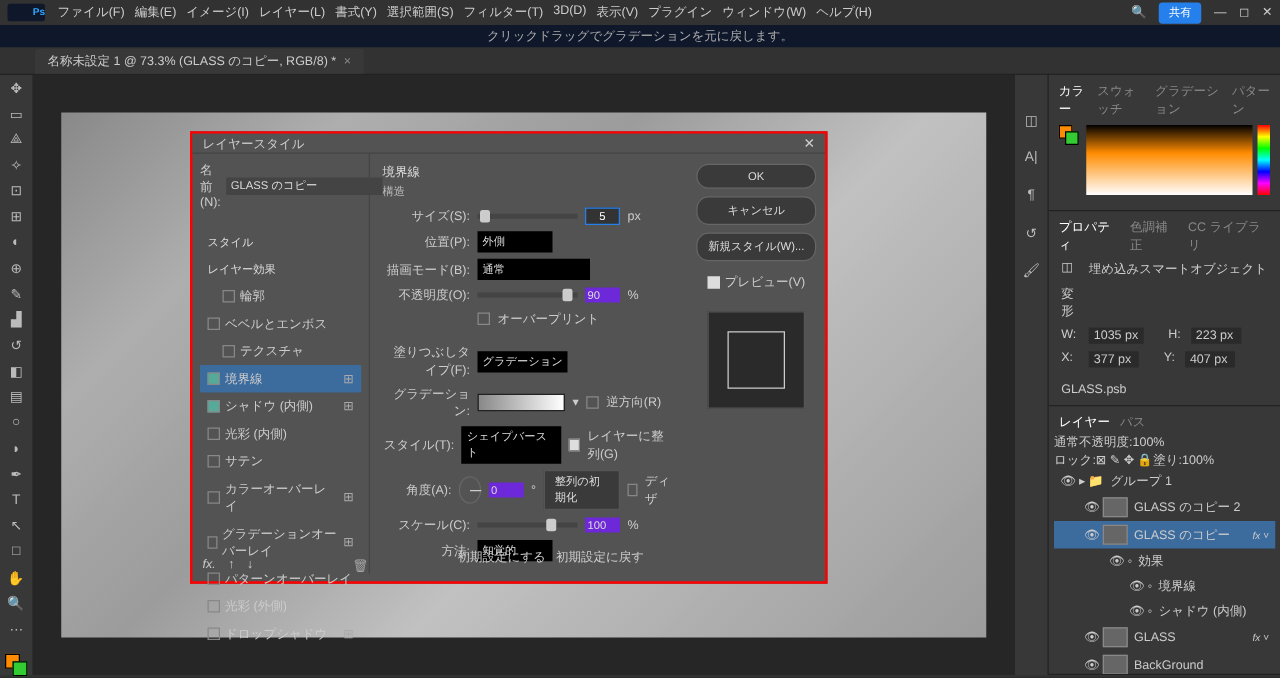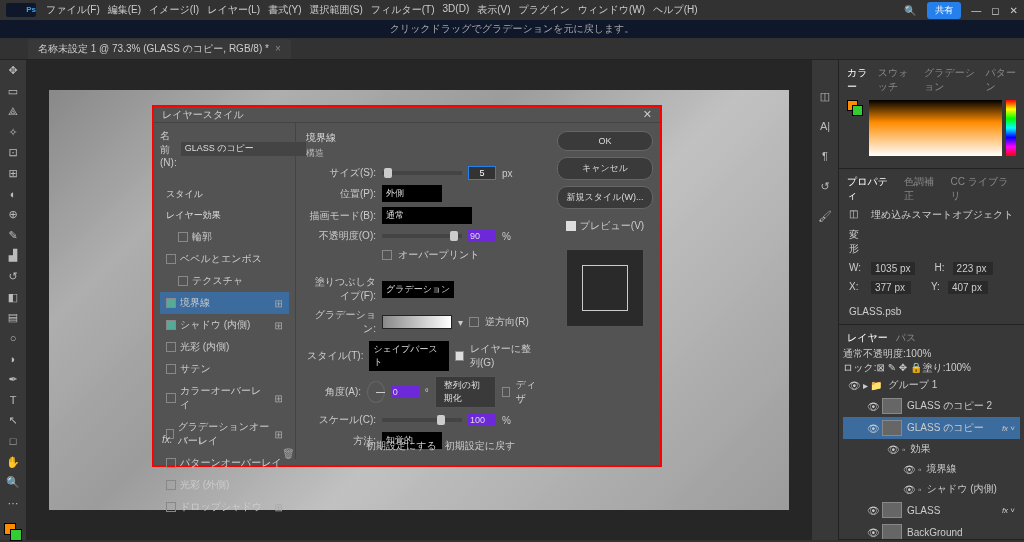--- a/index.html
+++ b/index.html
@@ -60,21 +60,21 @@
 .dcol1{width:142px;border-right:1px solid #444;padding:6px}
 .dcol1 .namerow{display:flex;align-items:center;gap:4px;margin-bottom:16px}
 .dcol1 .namerow input{flex:1;background:#444;border:none;color:#ddd;padding:2px 4px;font-size:9px}
 .stylelist{}
 .stylelist .item{padding:4px 6px;font-size:9px;display:flex;align-items:center;gap:4px}
 .stylelist .item.hdr{font-size:9px;color:#ddd}
 .stylelist .item .cb{width:10px;height:10px;border:1px solid #888}
 .stylelist .item .cb.on{background:#5a9}
 .stylelist .item.active{background:#3c6b9e}
 .stylelist .item .plus{margin-left:auto;color:#aaa}
-.dcol1 .ftr{position:absolute;bottom:20px;left:8px;display:flex;gap:10px;color:#aaa;font-style:italic}
+.dcol1 .ftr{position:absolute;bottom:8px;left:8px;display:flex;gap:10px;color:#aaa;font-style:italic}
 .dcol1 .trash{position:absolute;bottom:6px;left:128px;color:#aaa}
 
 .dcol2{flex:1;padding:8px 10px;position:relative}
 .dcol2 h4{font-size:10px;color:#ddd;font-weight:normal;margin-bottom:2px}
 .dcol2 .sub{font-size:9px;color:#bbb;margin-bottom:6px}
 .frow{display:flex;align-items:center;gap:6px;margin-bottom:5px;font-size:9px}
 .frow .lbl{width:70px;text-align:right;color:#ccc}
 .frow .slider{width:80px;height:4px;background:#444;position:relative}
 .frow .slider .h{position:absolute;top:-3px;width:8px;height:10px;background:#ccc;border-radius:2px}
 .frow input.num{width:28px;background:#333;border:1px solid #2680eb;color:#fff;padding:1px 2px;font-size:9px;text-align:center}

